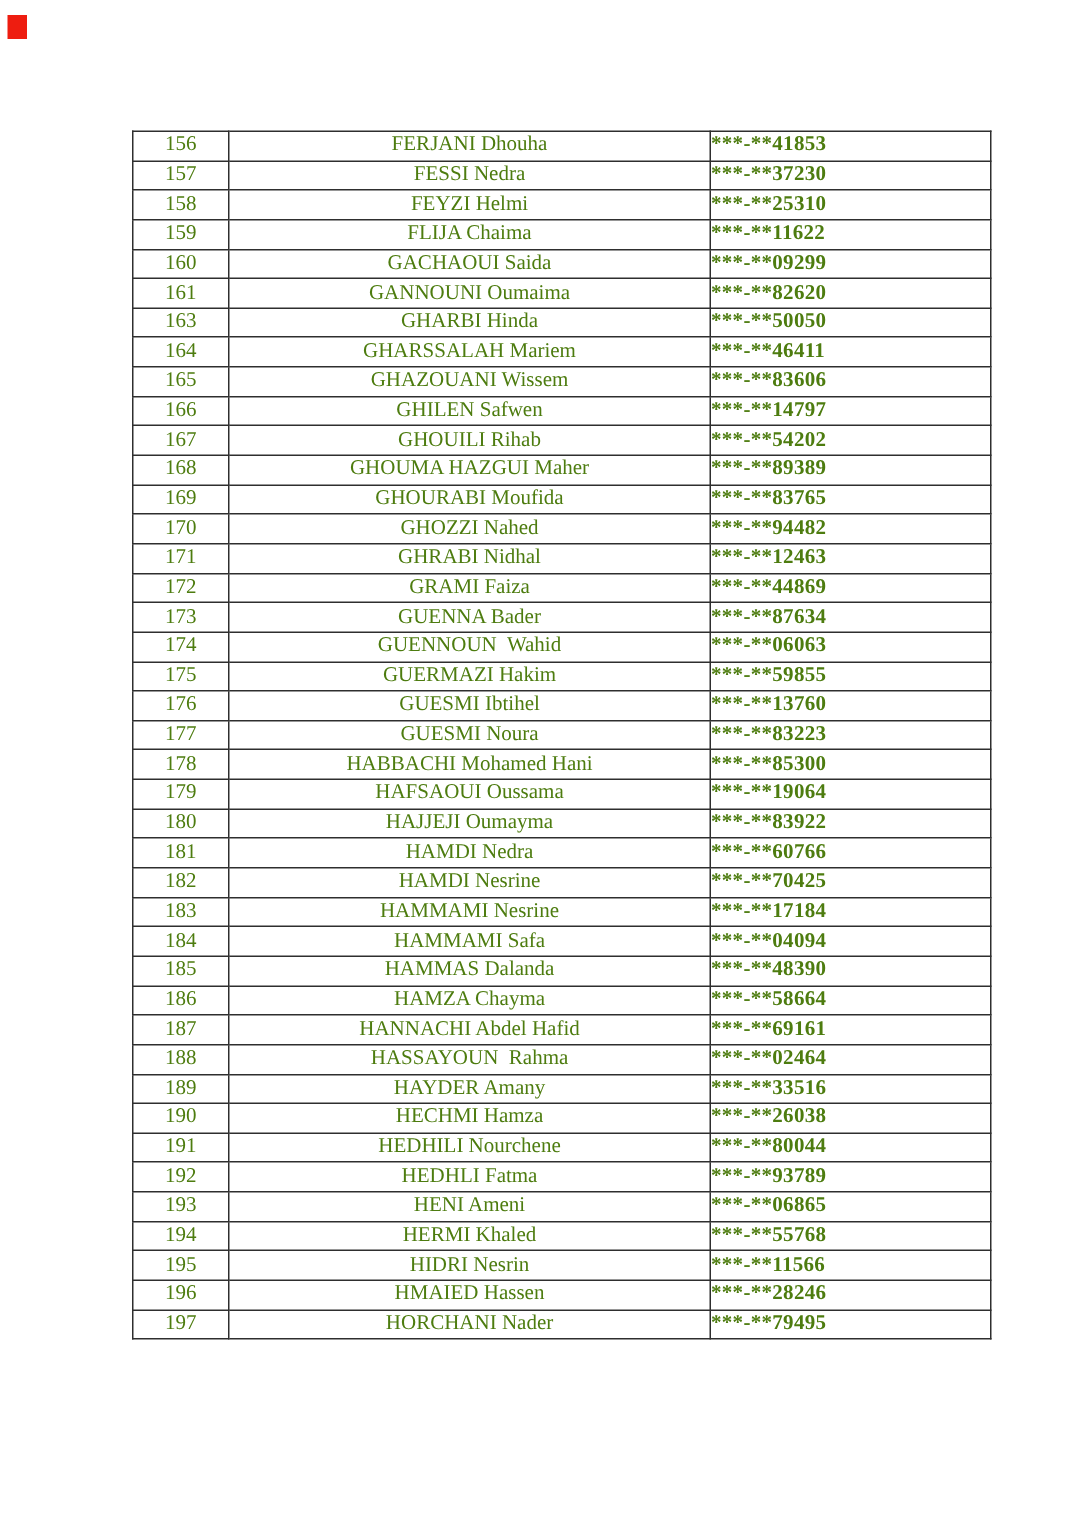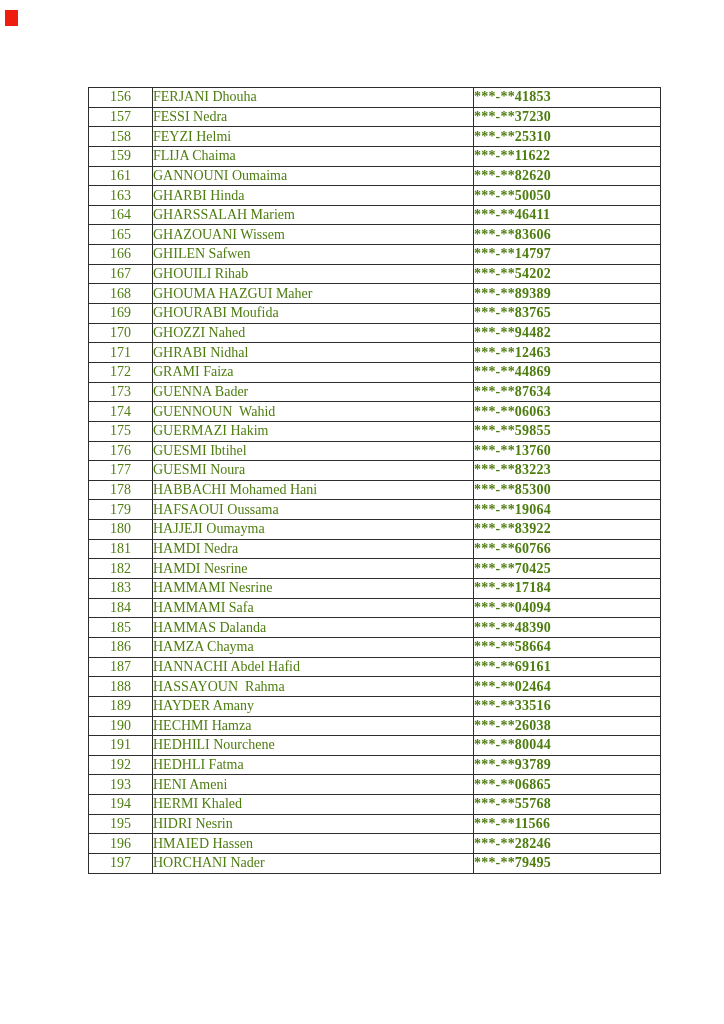--- a/index.html
+++ b/index.html
@@ -36,21 +36,21 @@
     vertical-align:middle;
     overflow:hidden;
     padding:0;
   }
   td.col-num{
     width:63px;
     text-align:center;
   }
   td.col-name{
     width:320px;
-    text-align:left;
+    text-align:center;
     padding-left:11px;
     white-space:pre;
   }
   td.col-masked{
     width:186px;
     text-align:left;
     padding-left:7px;
     font-weight:bold;
     letter-spacing:0.2px;
     white-space:pre;
@@ -78,20 +78,25 @@
           <td class="col-num">158</td>
           <td class="col-name">FEYZI Helmi</td>
           <td class="col-masked">***-**25310</td>
         </tr>
         <tr>
           <td class="col-num">159</td>
           <td class="col-name">FLIJA Chaima</td>
           <td class="col-masked">***-**11622</td>
         </tr>
         <tr>
+          <td class="col-num">160</td>
+          <td class="col-name">GACHAOUI Saida</td>
+          <td class="col-masked">***-**09299</td>
+        </tr>
+        <tr>
           <td class="col-num">161</td>
           <td class="col-name">GANNOUNI Oumaima</td>
           <td class="col-masked">***-**82620</td>
         </tr>
         <tr>
           <td class="col-num">163</td>
           <td class="col-name">GHARBI Hinda</td>
           <td class="col-masked">***-**50050</td>
         </tr>
         <tr>

